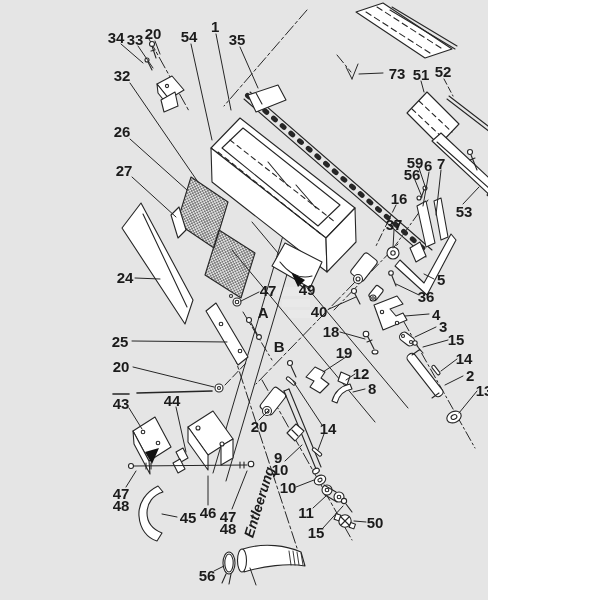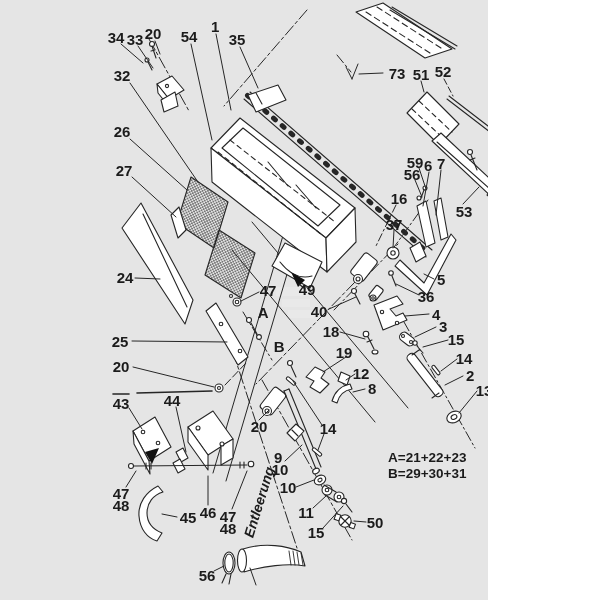--- a/index.html
+++ b/index.html
@@ -390,20 +390,16 @@
       <span class="plbl" style="left: 121px; top: 493px;">47</span>
       <span class="plbl" style="left: 121px; top: 505px;">48</span>
       <span class="plbl" style="left: 188px; top: 517px;">45</span>
       <span class="plbl" style="left: 208px; top: 512px;">46</span>
       <span class="plbl" style="left: 228px; top: 516px;">47</span>
       <span class="plbl" style="left: 228px; top: 528px;">48</span>
       <span class="plbl" style="left: 207px; top: 575px;">56</span>
       <span class="plbl" style="left: 255px; top: 624px;">55</span>
     </div>
 
-<div class="legend">
-  <div>A=21+22+23</div>
-  <div>B=29+30+31</div>
+
+<div class="drain">Entleerung</div>
+
 </div>
 
-<div class="drain">Entleerung</div>
-
-</div>
-
 </body></html>

